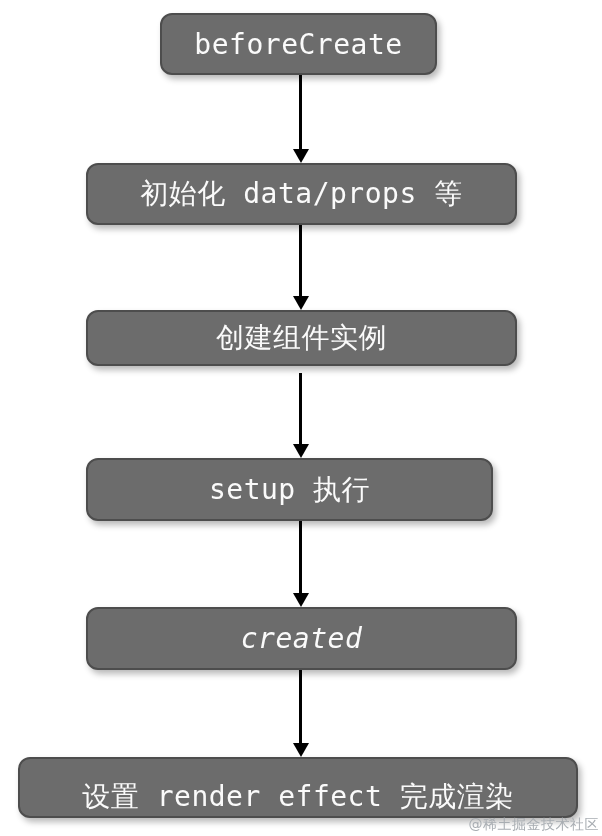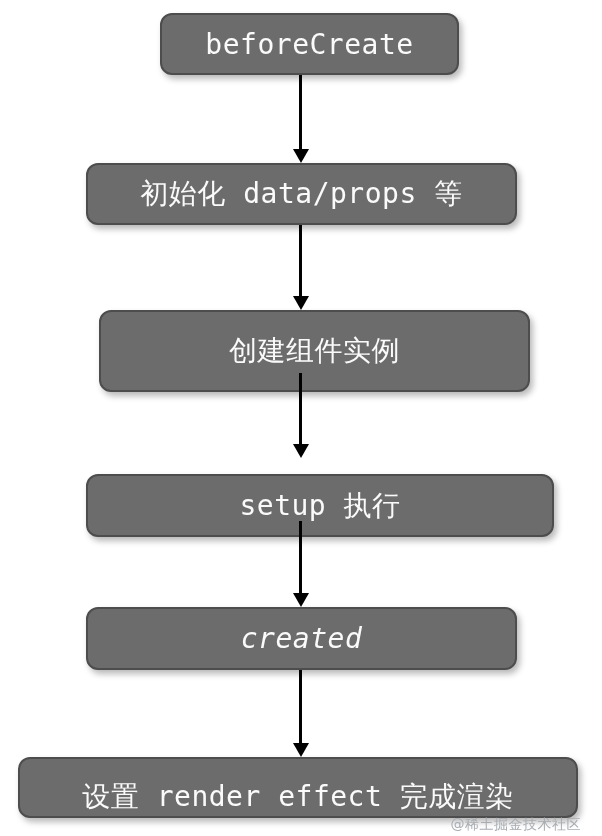--- a/index.html
+++ b/index.html
@@ -26,24 +26,24 @@
     align-items: center;
     justify-content: center;
   }
   .node .label {
     color: var(--node-text, #fafafa);
     font-size: 28px;
     letter-spacing: 0.5px;
     white-space: nowrap;
     text-align: center;
   }
-  .node-1 { left: 160px; top: 13px;  width: 299px; height: 62px; }
+  .node-1 { left: 160px; top: 13px;  width: 277px; height: 62px; }
   .node-2 { left: 86px;  top: 163px; width: 431px; height: 62px; }
-  .node-3 { left: 86px;  top: 310px; width: 431px; height: 82px; margin-left: 13px; }
-  .node-4 { left: 86px;  top: 458px; width: 468px; height: 63px; margin-top: 16px; }
+  .node-3 { left: 86px;  top: 310px; width: 431px; height: 56px; }
+  .node-4 { left: 86px;  top: 458px; width: 407px; height: 63px; }
   .node-5 { left: 86px;  top: 607px; width: 431px; height: 63px; font-style: italic; }
   .node-6 { left: 18px;  top: 757px; width: 560px; height: 61px; align-items: flex-end; }
 
   .arrow {
     position: absolute;
     left: 292px;
     width: 17px;
     display: flex;
     flex-direction: column;
     align-items: center;
@@ -61,21 +61,21 @@
     border-top: 14px solid var(--arrow-color, #000000);
   }
   .arrow-1 { top: 75px;  height: 88px; }
   .arrow-2 { top: 225px; height: 85px; }
   .arrow-3 { top: 373px; height: 85px; }
   .arrow-4 { top: 521px; height: 86px; }
   .arrow-5 { top: 670px; height: 87px; }
 
   .watermark {
     position: absolute;
-    right: 21px;
+    right: 3px;
     bottom: 2px;
     font-size: 14px;
     color: var(--watermark-color, #a8adb2);
     font-family: "DejaVu Sans", sans-serif;
     letter-spacing: 0.5px;
   }
 </style>
 </head>
 <body>
 

